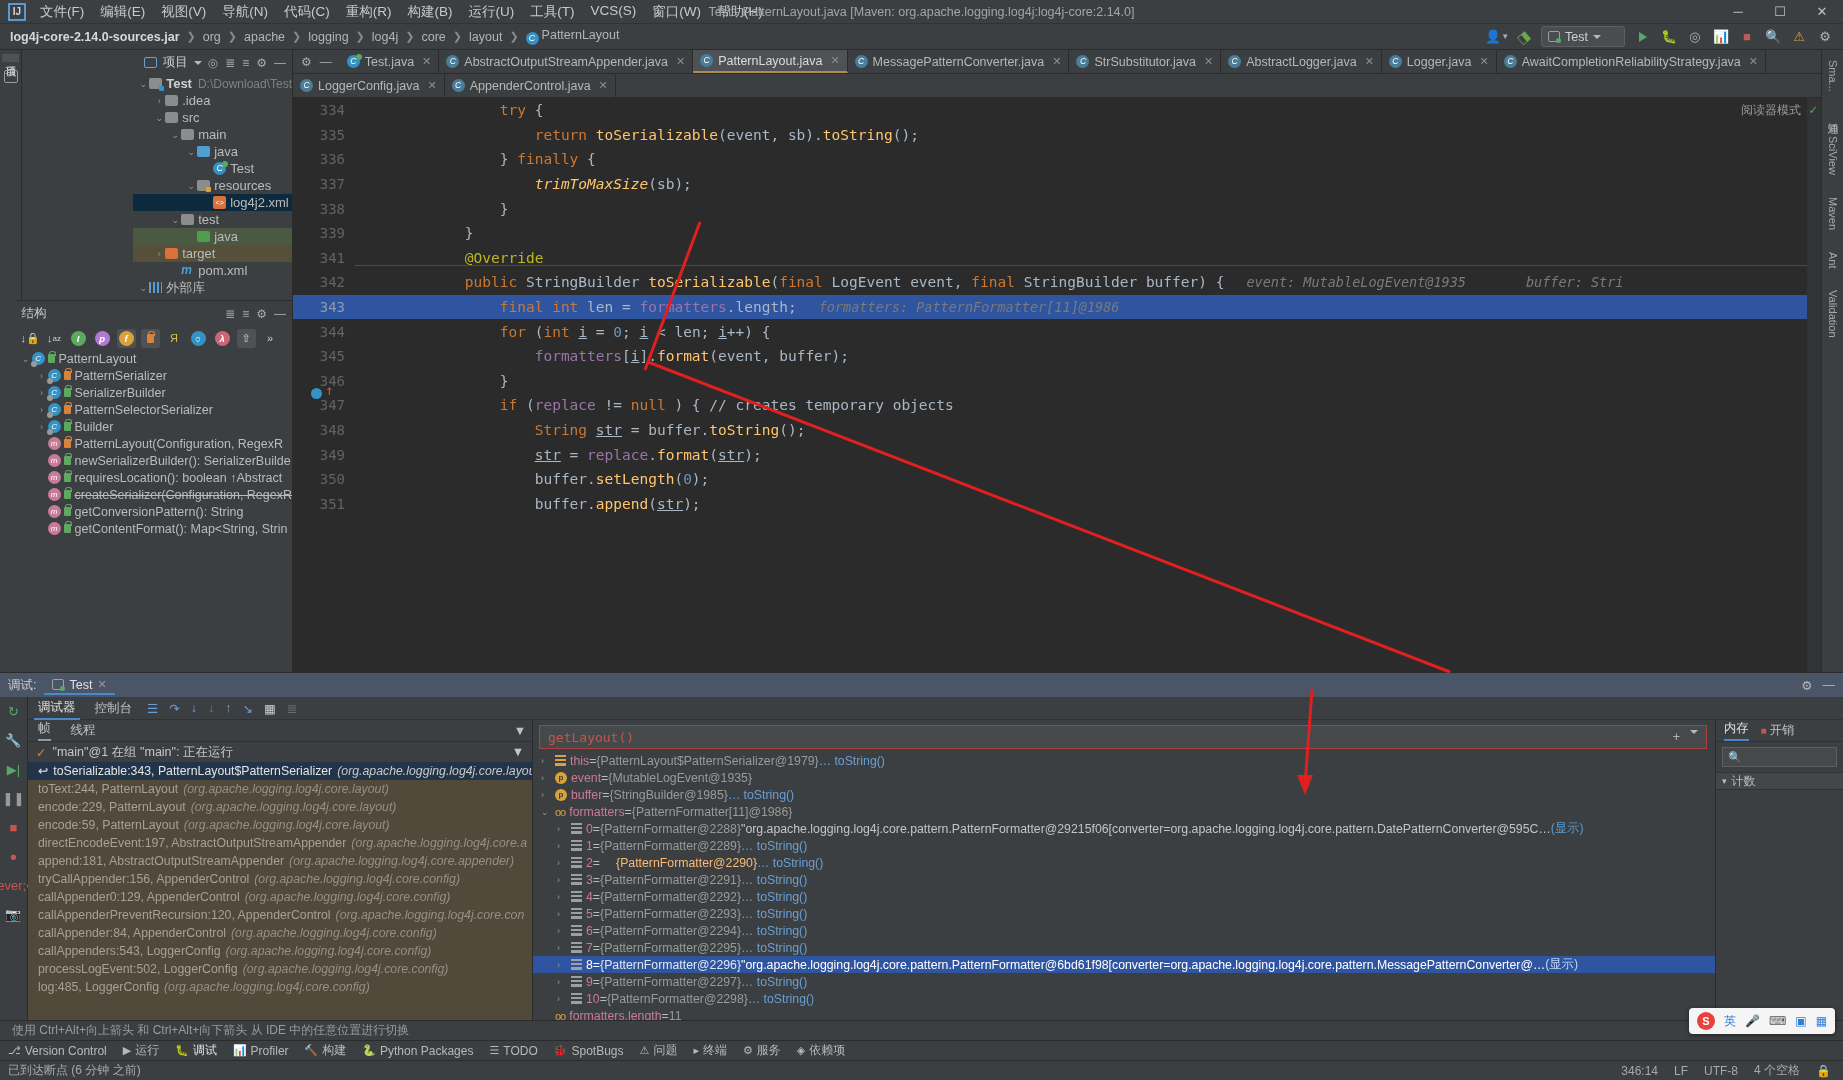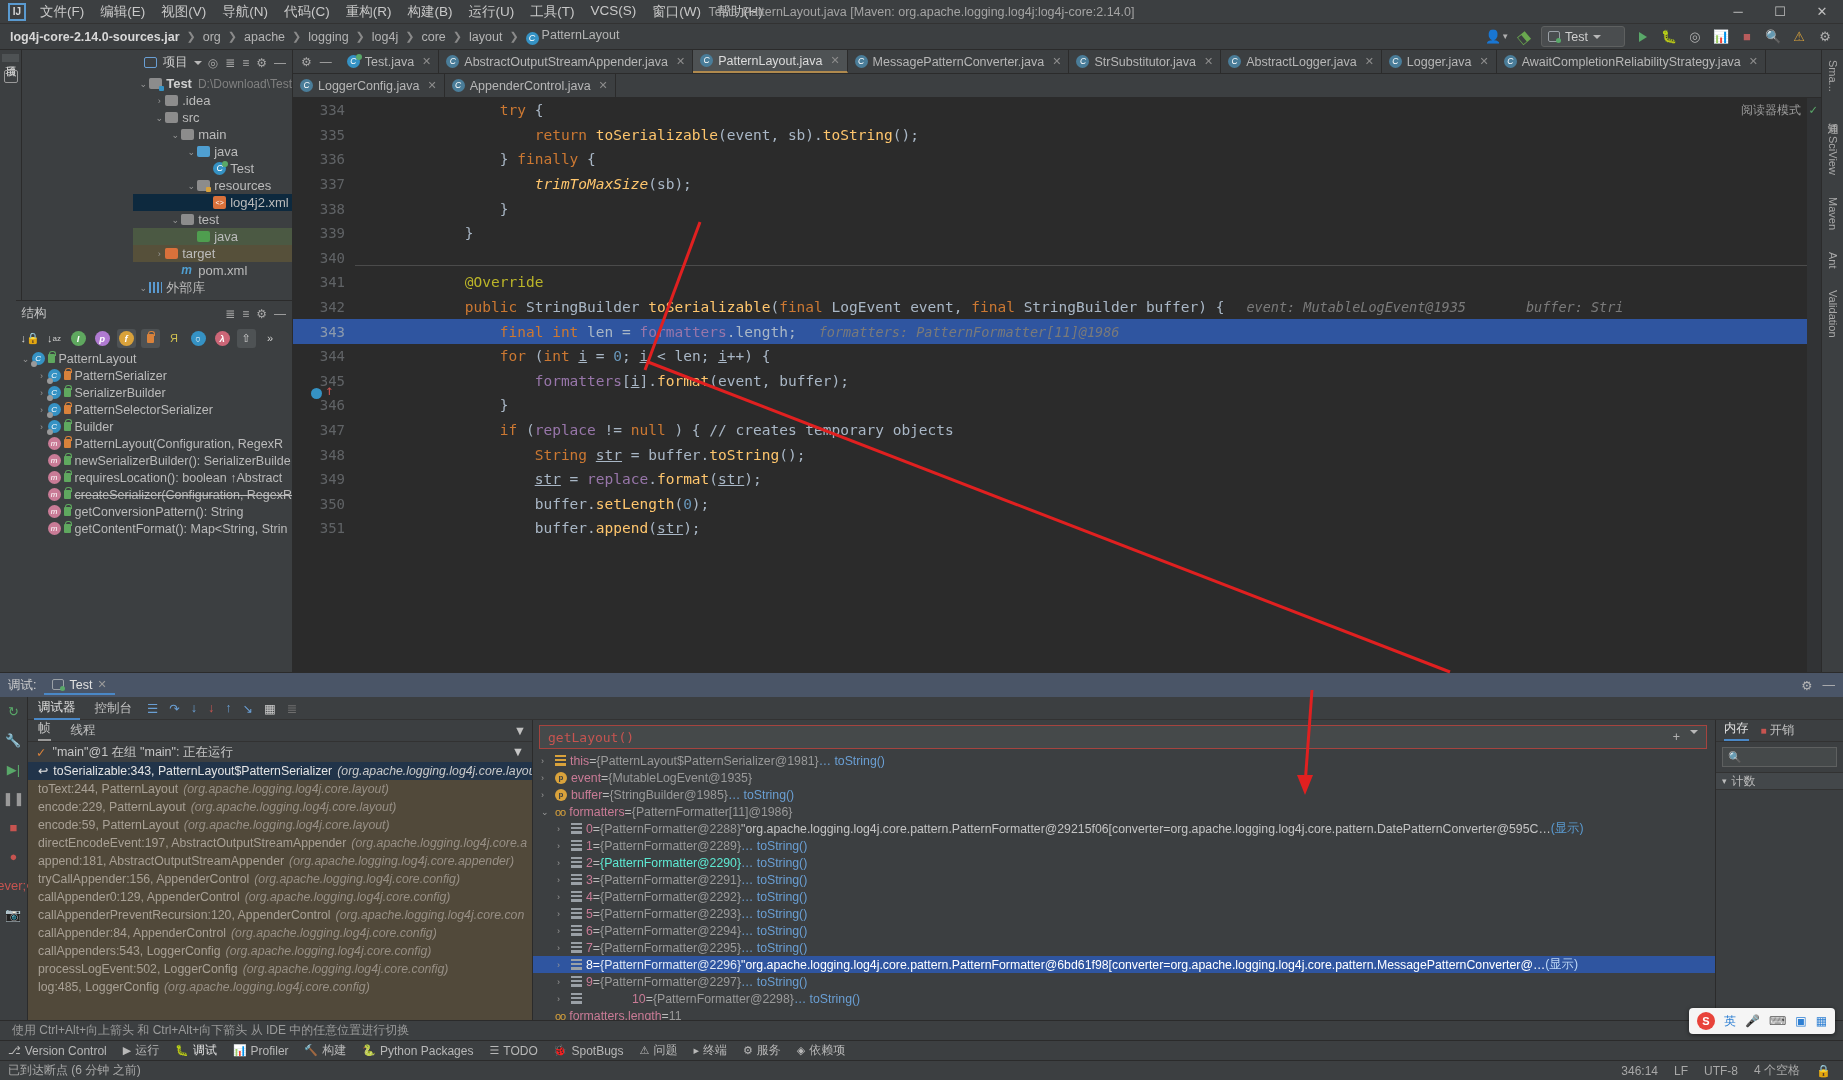--- a/index.html
+++ b/index.html
@@ -616,21 +616,20 @@
         </div>
       </div>
     <div id="editor">
       <div id="codelines">
           <div class="codeline"><div class="gut">334</div><div class="bpm"></div><div class="codetxt">&nbsp;&nbsp;&nbsp;&nbsp;&nbsp;&nbsp;&nbsp;&nbsp;&nbsp;&nbsp;&nbsp;&nbsp;<span class="kw">try</span><span class="var"> {</span></div></div>
           <div class="codeline"><div class="gut">335</div><div class="bpm"></div><div class="codetxt">&nbsp;&nbsp;&nbsp;&nbsp;&nbsp;&nbsp;&nbsp;&nbsp;&nbsp;&nbsp;&nbsp;&nbsp;&nbsp;&nbsp;&nbsp;&nbsp;<span class="kw">return</span><span class="var"> </span><span class="fn">toSerializable</span><span class="var">(</span><span class="var">event</span><span class="var">, </span><span class="var">sb</span><span class="var">).</span><span class="fn">toString</span><span class="var">();</span></div></div>
           <div class="codeline"><div class="gut">336</div><div class="bpm"></div><div class="codetxt">&nbsp;&nbsp;&nbsp;&nbsp;&nbsp;&nbsp;&nbsp;&nbsp;&nbsp;&nbsp;&nbsp;&nbsp;<span class="var">} </span><span class="kw">finally</span><span class="var"> {</span></div></div>
           <div class="codeline"><div class="gut">337</div><div class="bpm"></div><div class="codetxt">&nbsp;&nbsp;&nbsp;&nbsp;&nbsp;&nbsp;&nbsp;&nbsp;&nbsp;&nbsp;&nbsp;&nbsp;&nbsp;&nbsp;&nbsp;&nbsp;<span class="fn ital">trimToMaxSize</span><span class="var">(</span><span class="var">sb</span><span class="var">);</span></div></div>
           <div class="codeline"><div class="gut">338</div><div class="bpm"></div><div class="codetxt">&nbsp;&nbsp;&nbsp;&nbsp;&nbsp;&nbsp;&nbsp;&nbsp;&nbsp;&nbsp;&nbsp;&nbsp;<span class="var">}</span></div></div>
           <div class="codeline"><div class="gut">339</div><div class="bpm"></div><div class="codetxt">&nbsp;&nbsp;&nbsp;&nbsp;&nbsp;&nbsp;&nbsp;&nbsp;<span class="var">}</span></div></div>
-          <div class="codeline"><div class="gut">340</div><div class="bpm"></div><div class="codetxt"></div></div>
           <div class="codeline"><div class="gut">341</div><div class="bpm"></div><div class="codetxt">&nbsp;&nbsp;&nbsp;&nbsp;&nbsp;&nbsp;&nbsp;&nbsp;<span class="ann">@</span><span class="ann">Override</span></div></div>
           <div class="codeline"><div class="gut">342</div><div class="bpm"></div><div class="codetxt">&nbsp;&nbsp;&nbsp;&nbsp;&nbsp;&nbsp;&nbsp;&nbsp;<span class="kw">public</span><span class="var"> </span><span class="var">StringBuilder</span><span class="var"> </span><span class="fn">toSerializable</span><span class="var">(</span><span class="kw">final</span><span class="var"> </span><span class="var">LogEvent</span><span class="var"> </span><span class="var">event</span><span class="var">, </span><span class="kw">final</span><span class="var"> </span><span class="var">StringBuilder</span><span class="var"> </span><span class="var">buffer</span><span class="var">) {</span><span class="hint" style="margin-left: 22px;">event: MutableLogEvent@1935</span><span class="hint" style="margin-left: 60px;">buffer: Stri</span></div></div>
           <div class="codeline hl"><div class="gut">343</div><div class="bpm"></div><div class="codetxt">&nbsp;&nbsp;&nbsp;&nbsp;&nbsp;&nbsp;&nbsp;&nbsp;&nbsp;&nbsp;&nbsp;&nbsp;<span class="kw">final</span><span class="var"> </span><span class="kw">int</span><span class="var"> </span><span class="var">len</span><span class="var"> = </span><span class="field">formatters</span><span class="var">.</span><span class="var">length</span><span class="var">;</span><span class="hint" style="margin-left: 22px;">formatters: PatternFormatter[11]@1986</span></div></div>
           <div class="codeline"><div class="gut">344</div><div class="bpm"></div><div class="codetxt">&nbsp;&nbsp;&nbsp;&nbsp;&nbsp;&nbsp;&nbsp;&nbsp;&nbsp;&nbsp;&nbsp;&nbsp;<span class="kw">for</span><span class="var"> (</span><span class="kw">int</span><span class="var"> </span><span class="var undl">i</span><span class="var"> = </span><span class="num">0</span><span class="var">; </span><span class="var undl">i</span><span class="var"> &lt; </span><span class="var">len</span><span class="var">; </span><span class="var undl">i</span><span class="var">++) {</span></div></div>
           <div class="codeline"><div class="gut">345</div><div class="bpm"></div><div class="codetxt">&nbsp;&nbsp;&nbsp;&nbsp;&nbsp;&nbsp;&nbsp;&nbsp;&nbsp;&nbsp;&nbsp;&nbsp;&nbsp;&nbsp;&nbsp;&nbsp;<span class="field">formatters</span><span class="var">[</span><span class="var undl">i</span><span class="var">].</span><span class="fn">format</span><span class="var">(</span><span class="var">event</span><span class="var">, </span><span class="var">buffer</span><span class="var">);</span></div></div>
           <div class="codeline"><div class="gut">346</div><div class="bpm"></div><div class="codetxt">&nbsp;&nbsp;&nbsp;&nbsp;&nbsp;&nbsp;&nbsp;&nbsp;&nbsp;&nbsp;&nbsp;&nbsp;<span class="var">}</span></div></div>
           <div class="codeline"><div class="gut">347</div><div class="bpm"></div><div class="codetxt">&nbsp;&nbsp;&nbsp;&nbsp;&nbsp;&nbsp;&nbsp;&nbsp;&nbsp;&nbsp;&nbsp;&nbsp;<span class="kw">if</span><span class="var"> (</span><span class="field">replace</span><span class="var"> != </span><span class="kw">null</span><span class="var"> ) { // </span><span class="var">creates</span><span class="var"> </span><span class="var">temporary</span><span class="var"> </span><span class="var">objects</span></div></div>
           <div class="codeline"><div class="gut">348</div><div class="bpm"></div><div class="codetxt">&nbsp;&nbsp;&nbsp;&nbsp;&nbsp;&nbsp;&nbsp;&nbsp;&nbsp;&nbsp;&nbsp;&nbsp;&nbsp;&nbsp;&nbsp;&nbsp;<span class="kw">String</span><span class="var"> </span><span class="var undl">str</span><span class="var"> = </span><span class="var">buffer</span><span class="var">.</span><span class="fn">toString</span><span class="var">();</span></div></div>
           <div class="codeline"><div class="gut">349</div><div class="bpm"></div><div class="codetxt">&nbsp;&nbsp;&nbsp;&nbsp;&nbsp;&nbsp;&nbsp;&nbsp;&nbsp;&nbsp;&nbsp;&nbsp;&nbsp;&nbsp;&nbsp;&nbsp;<span class="var undl">str</span><span class="var"> = </span><span class="field">replace</span><span class="var">.</span><span class="fn">format</span><span class="var">(</span><span class="var undl">str</span><span class="var">);</span></div></div>
           <div class="codeline"><div class="gut">350</div><div class="bpm"></div><div class="codetxt">&nbsp;&nbsp;&nbsp;&nbsp;&nbsp;&nbsp;&nbsp;&nbsp;&nbsp;&nbsp;&nbsp;&nbsp;&nbsp;&nbsp;&nbsp;&nbsp;<span class="var">buffer</span><span class="var">.</span><span class="fn">setLength</span><span class="var">(</span><span class="num">0</span><span class="var">);</span></div></div>
@@ -775,21 +774,21 @@
               <span>+</span>
               <span class="caret"></span>
             </span>
           </div>
           <div id="varslist">
               <div class="vrow" style="padding-left: 8px;">
                 <span class="tw">›</span>
                 <span class="ic-this"></span>
                 <span class="vname" style="color: rgb(201, 123, 150);">this</span>
                 <span> = </span>
-                <span class="vval" style="color: rgb(154, 154, 154);">{PatternLayout$PatternSerializer@1981}</span>
+                <span class="vval" style="color: rgb(154, 154, 154);">{PatternLayout$PatternSerializer@1979}</span>
                 <span style="color: rgb(106, 159, 212);"> … toString()</span>
               </div>
               <div class="vrow" style="padding-left: 8px;">
                 <span class="tw">›</span>
                 <span class="ic-p">p</span>
                 <span class="vname" style="color: rgb(201, 123, 150);">event</span>
                 <span> = </span>
                 <span class="vval" style="color: rgb(154, 154, 154);">{MutableLogEvent@1935}</span>
               </div>
               <div class="vrow" style="padding-left: 8px;">
@@ -822,21 +821,21 @@
                 <span class="vname" style="color: rgb(201, 123, 150);">1</span>
                 <span> = </span>
                 <span class="vval" style="color: rgb(154, 154, 154);">{PatternFormatter@2289}</span>
                 <span style="color: rgb(106, 159, 212);"> … toString()</span>
               </div>
               <div class="vrow" style="padding-left: 24px;">
                 <span class="tw">›</span>
                 <span class="ic-idx"></span>
                 <span class="vname" style="color: rgb(201, 123, 150);">2</span>
                 <span> = </span>
-                <span class="vval" style="color: #5eead4;">{PatternFormatter@2290}</span>
+                <span class="vval" style="color: #fdba74; margin-left: 16px;">{PatternFormatter@2290}</span>
                 <span style="color: rgb(106, 159, 212);"> … toString()</span>
               </div>
               <div class="vrow" style="padding-left: 24px;">
                 <span class="tw">›</span>
                 <span class="ic-idx"></span>
                 <span class="vname" style="color: rgb(201, 123, 150);">3</span>
                 <span> = </span>
                 <span class="vval" style="color: rgb(154, 154, 154);">{PatternFormatter@2291}</span>
                 <span style="color: rgb(106, 159, 212);"> … toString()</span>
               </div>
@@ -885,21 +884,21 @@
                 <span class="tw">›</span>
                 <span class="ic-idx"></span>
                 <span class="vname" style="color: rgb(201, 123, 150);">9</span>
                 <span> = </span>
                 <span class="vval" style="color: rgb(154, 154, 154);">{PatternFormatter@2297}</span>
                 <span style="color: rgb(106, 159, 212);"> … toString()</span>
               </div>
               <div class="vrow" style="padding-left: 24px;">
                 <span class="tw">›</span>
                 <span class="ic-idx"></span>
-                <span class="vname" style="color: rgb(201, 123, 150); margin-left: 46px;">10</span>
+                <span class="vname" style="color: rgb(201, 123, 150);">10</span>
                 <span> = </span>
                 <span class="vval" style="color: rgb(154, 154, 154);">{PatternFormatter@2298}</span>
                 <span style="color: rgb(106, 159, 212);"> … toString()</span>
               </div>
               <div class="vrow" style="padding-left: 8px;">
                 <span class="tw"></span>
                 <span class="ic-oo">oo</span>
                 <span class="vname" style="color: rgb(201, 123, 150);">formatters.length</span>
                 <span> = </span>
                 <span class="vval" style="color: rgb(154, 154, 154);">11</span>

